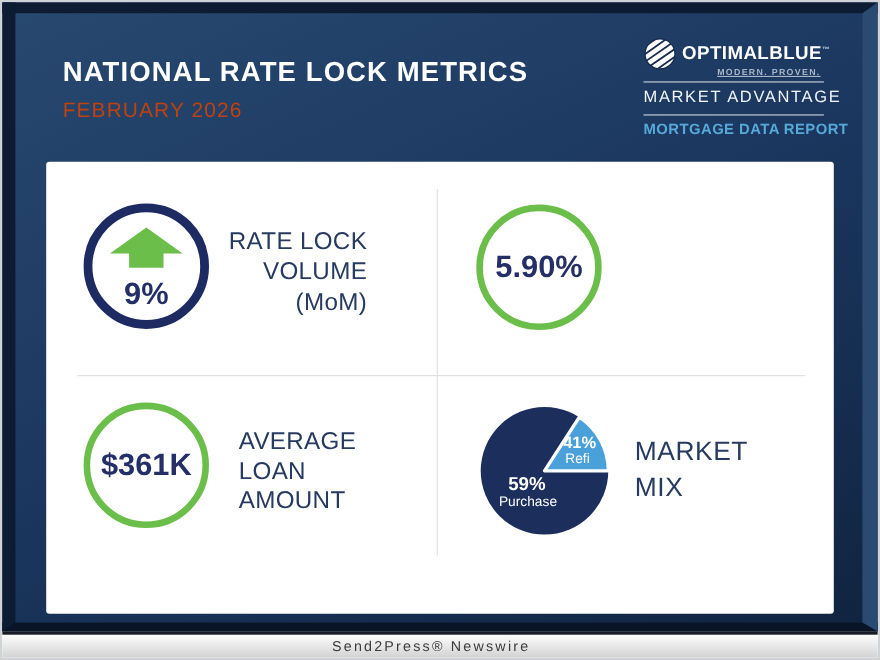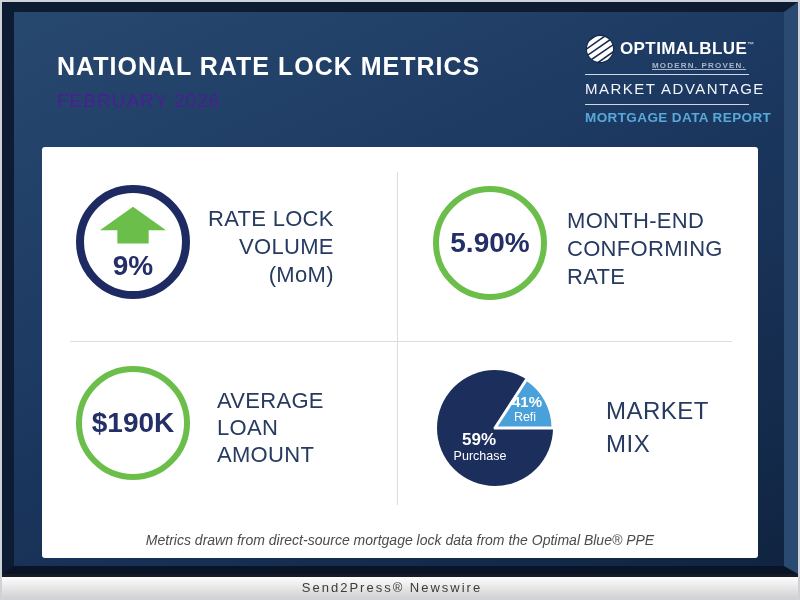--- a/index.html
+++ b/index.html
@@ -3,21 +3,21 @@
 <meta charset="utf-8">
 <style>
   html,body{margin:0;padding:0;background:#ffffff;font-family:"Liberation Sans",sans-serif;}
   .stage{position:relative;width:800px;height:600px;box-sizing:border-box;border:2px solid #cfd2d6;background:#ffffff;overflow:hidden;}
   
   .navy{position:absolute;left:0;top:0;right:0;bottom:24px;background:linear-gradient(155deg,#28496f 0%,#1d3a63 40%,#152c4e 78%,#102440 100%);}
   .bevel{position:absolute;left:0;top:0;right:0;bottom:24px;box-sizing:border-box;pointer-events:none;
          border-top:10px solid #0d1b33;border-left:12px solid #0d1b33;border-bottom:8px solid #091527;border-right:14px solid #2b4a72;}
   
   .title{position:absolute;left:55px;top:50px;color:#ffffff;font-size:25px;font-weight:bold;letter-spacing:1px;white-space:nowrap;}
-  .subtitle{position:absolute;left:55px;top:88px;color:#4c1d95;font-size:19px;font-weight:400;letter-spacing:1px;white-space:nowrap;text-align:right;}
+  .subtitle{position:absolute;left:55px;top:88px;color:#c2410c;font-size:19px;font-weight:400;letter-spacing:1px;white-space:nowrap;text-align:right;}
   
   .brand{position:absolute;left:583px;top:30px;width:164px;}
   .brandrow{position:absolute;left:0;top:2px;width:164px;height:30px;}
   .globe{position:absolute;left:0;top:0;width:30px;height:30px;}
   .wordmark{position:absolute;left:35px;top:5px;color:#ffffff;font-size:17px;font-weight:bold;letter-spacing:.4px;white-space:nowrap;}
   .wordmark sup{font-size:7px;color:#c6cfdd;}
   .tagline{position:absolute;left:35px;top:29px;width:126px;text-align:right;color:#aab6c8;font-size:8px;font-weight:bold;letter-spacing:1.2px;white-space:nowrap;text-decoration:underline;}
   .rule{position:absolute;left:0;width:164px;height:1px;background:rgba(255,255,255,.8);}
   .rule1{top:42px;} .rule2{top:72px;}
   .program{position:absolute;left:0;top:48px;width:164px;text-align:center;color:#f2f5f9;font-size:15px;font-weight:500;letter-spacing:1.5px;white-space:nowrap;}
@@ -35,21 +35,21 @@
   .c3{left:34px;top:219px;}
   .val{color:#232f66;font-weight:bold;font-size:28px;letter-spacing:0;line-height:1;}
   .c1 .arrow{margin-top:13px;}
   .c1 .val{margin-top:2px;}
   
   .lbl{position:absolute;color:#273a60;font-size:22px;line-height:28px;letter-spacing:.3px;}
   .lbl span{display:block;white-space:nowrap;}
   .l1{left:166px;top:58px;text-align:right;}
   .l2{left:525px;top:60px;}
   .l3{left:175px;top:240px;line-height:27px;}
-  .l4{left:535px;top:247px;font-size:24px;line-height:33px;letter-spacing:.5px;margin-left:29px;}
+  .l4{left:535px;top:247px;font-size:24px;line-height:33px;letter-spacing:.5px;}
   
   .pie{position:absolute;left:391px;top:219px;width:124px;height:124px;}
   .pie text{font-family:"Liberation Sans",sans-serif;fill:#ffffff;}
   .pie .pct-big{font-size:17px;font-weight:bold;}
   .pie .pct-small{font-size:15px;font-weight:bold;}
   .pie .sl{font-size:12.5px;}
   
   .note{position:absolute;left:0;top:385px;width:716px;text-align:center;color:#4b4b4b;font-size:14px;font-style:italic;}
   
   .bar{position:absolute;left:0;right:0;bottom:0;height:24px;background:linear-gradient(#fdfdfd,#d2d2d2);border-top:3px solid #161b26;box-sizing:border-box;text-align:center;}
@@ -109,47 +109,41 @@
     </div>
     <div class="lbl l1">
       <span>RATE LOCK</span>
       <span>VOLUME</span>
       <span>(MoM)</span>
     </div>
 
     <div class="circle ring-green c2">
       <div class="val">5.90%</div>
     </div>
-    <div class="lbl l2">
-      <span>MONTH-END</span>
-      <span>CONFORMING</span>
-      <span>RATE</span>
-    </div>
 
     <div class="circle ring-green c3">
-      <div class="val">$190K</div>
+      <div class="val">$361K</div>
     </div>
     <div class="lbl l3">
       <span>AVERAGE</span>
       <span>LOAN</span>
       <span>AMOUNT</span>
     </div>
 
     <svg class="pie" viewBox="0 0 124 124">
       <circle cx="62" cy="62" r="58" fill="#1b2e5c"></circle>
       <path d="M62 62 L93.6 13.3 A58 58 0 0 1 120 62 Z" fill="#4aa0d8" stroke="#ffffff" stroke-width="3" stroke-linejoin="round"></path>
       <text x="94" y="41" text-anchor="middle" class="pct-small">41%</text>
       <text x="92" y="55" text-anchor="middle" class="sl">Refi</text>
       <text x="46" y="79" text-anchor="middle" class="pct-big">59%</text>
       <text x="47" y="94" text-anchor="middle" class="sl">Purchase</text>
     </svg>
     <div class="lbl l4">
       <span>MARKET</span>
       <span>MIX</span>
     </div>
 
-    <div class="note">Metrics drawn from direct-source mortgage lock data from the Optimal Blue® PPE</div>
   </main>
 
   <div class="bar">
     <span>Send2Press® Newswire</span>
   </div>
 </div>
 
 </body></html>

